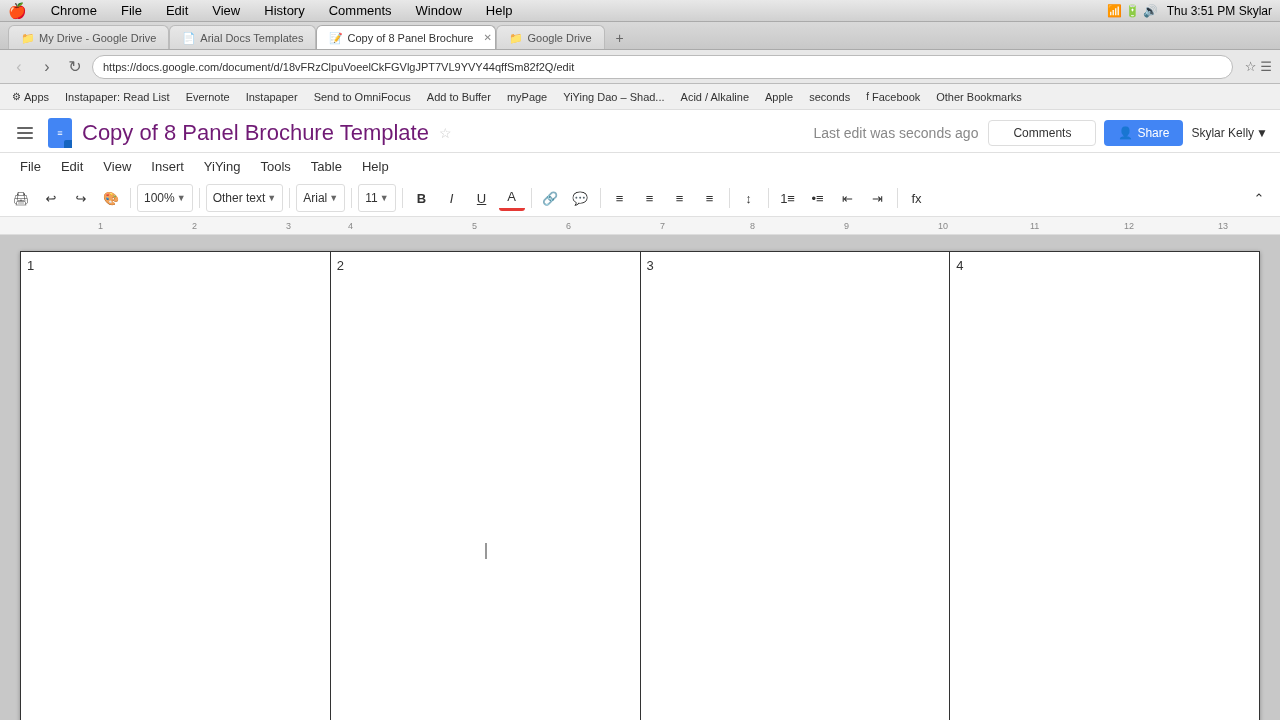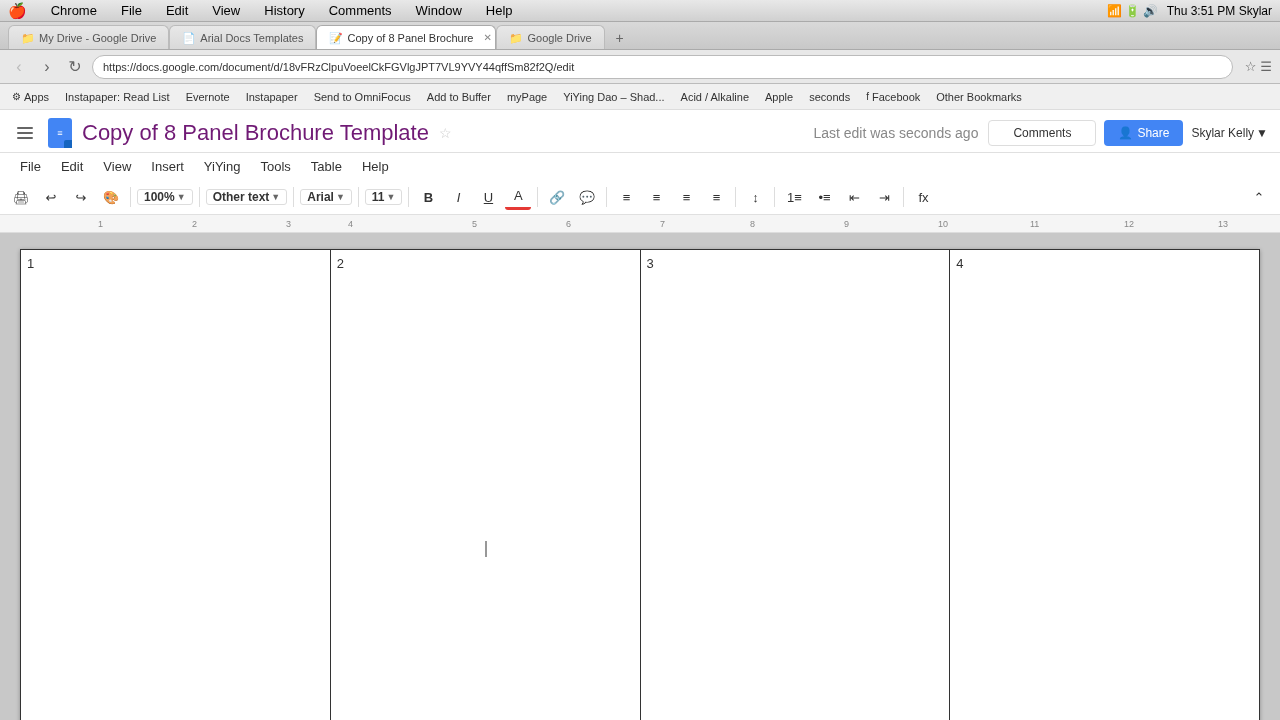--- a/index.html
+++ b/index.html
@@ -205,22 +205,21 @@
     .toolbar-separator { width: 1px; height: 20px; background: #ddd; margin: 0 2px; }
     .toolbar-dropdown {
       display: flex; align-items: center; gap: 2px;
       padding: 2px 6px;
       border: 1px solid #ddd;
       border-radius: 3px;
       cursor: pointer;
       font-size: 12px;
       color: #333;
       background: white;
-      height: 16px;
-      font-weight: bold;
+      height: 28px;
     }
     .chevron-small { font-size: 9px; color: #666; }
 
     
     #ruler {
       background: #f5f5f5;
       border-bottom: 1px solid #ddd;
       height: 18px;
       position: relative;
       overflow: hidden;

